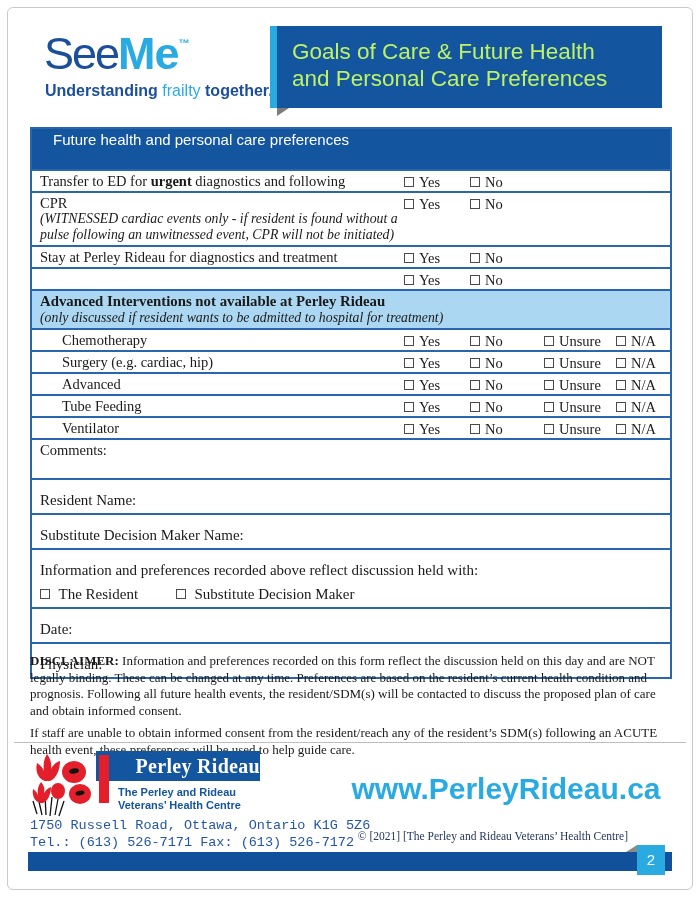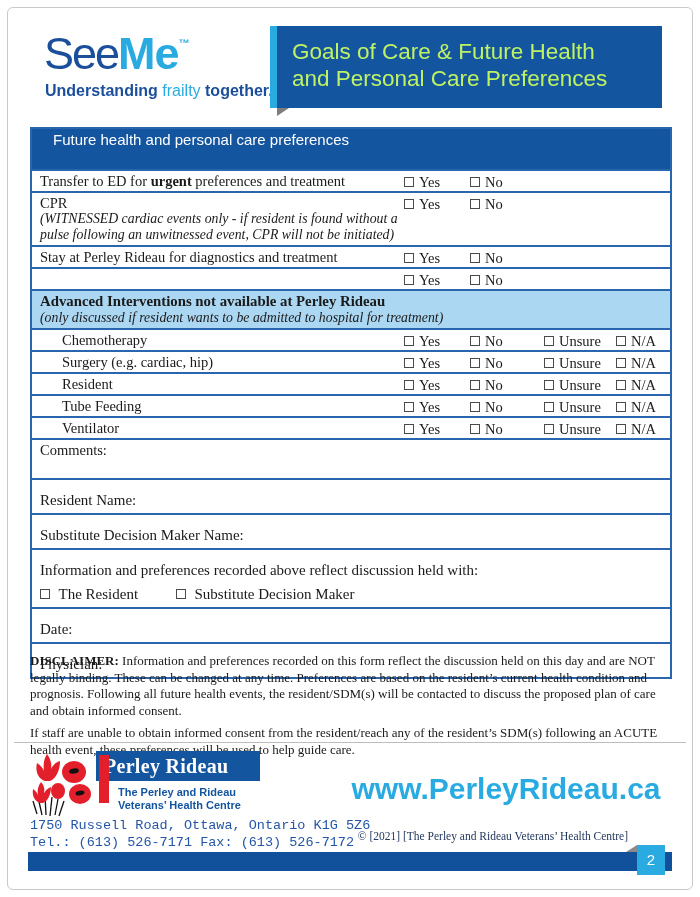--- a/index.html
+++ b/index.html
@@ -62,21 +62,21 @@
     font-size:13px; line-height:16.6px; }
   .disclaimer .p2 { margin-top:6px; }
   .disclaimer b { font-weight:700; }
 
   
   .foot-rule { position:absolute; left:14px; top:742px; width:672px; border-top:1px solid #bdbdbd; }
   .poppies { position:absolute; left:28px; top:751px; }
   .redbar { position:absolute; left:99px; top:755px; width:10px; height:48px; background:#E31F2B; }
   .orgbox { position:absolute; left:96px; top:751px; width:164px; height:30px; background:#1455A0;
     color:#fff; font-family:"Liberation Serif", serif; font-weight:700; font-size:20px;
-    line-height:30px; padding-left:8px; letter-spacing:0.3px; }
+    line-height:30px; padding-left:8px; letter-spacing:0.3px;text-align:right; }
   .orgsub { position:absolute; left:118px; top:786px; font-family:Liberation Sans, sans-serif;
     font-size:11px; line-height:13px; font-weight:700; color:#1455A0; }
   .address { position:absolute; left:30px; top:818px; font-family:Liberation Mono, monospace;
     font-size:13.5px; line-height:16.5px; color:#2456A8; }
   .website { position:absolute; left:350px; top:772px; width:312px; text-align:center;
     font-family:"Liberation Sans", sans-serif; font-size:30px; font-weight:700;
     color:#29ABE2; cursor:pointer; }
   .copyright { position:absolute; left:330px; top:830px; width:298px; text-align:right;
     font-size:11.5px; color:#22365c; }
   .bottom-bar { position:absolute; left:28px; top:852px; width:644px; height:19px; background:#11509B; }
@@ -105,21 +105,21 @@
     <div>Goals of Care &amp; Future Health</div>
     <div>and Personal Care Preferences</div>
   </div>
 </div>
 <div class="title-fold"></div>
 
 <div class="t t1">
   <div class="thead">Future health and personal care preferences</div>
 
   <div class="row">
-    <div class="label-wrap"><span>Transfer to ED for </span><b>urgent</b><span> preferences and treatment</span></div>
+    <div class="label-wrap"><span>Transfer to ED for </span><b>urgent</b><span> diagnostics and following</span></div>
     <span class="opt col-yes"><span class="cb"></span><span>Yes</span></span>
     <span class="opt col-no"><span class="cb"></span><span>No</span></span>
   </div>
 
   <div class="row">
     <div class="label-wrap">CPR</div>
     <div class="note">(WITNESSED cardiac events only - if resident is found without a pulse following an unwitnessed event, CPR will not be initiated)</div>
     <span class="opt col-yes"><span class="cb"></span><span>Yes</span></span>
     <span class="opt col-no"><span class="cb"></span><span>No</span></span>
   </div>
@@ -150,21 +150,21 @@
 
   <div class="row sub">
     <div class="label-wrap">Surgery (e.g. cardiac, hip)</div>
     <span class="opt col-yes"><span class="cb"></span><span>Yes</span></span>
     <span class="opt col-no"><span class="cb"></span><span>No</span></span>
     <span class="opt col-unsure"><span class="cb"></span><span>Unsure</span></span>
     <span class="opt col-na"><span class="cb"></span><span>N/A</span></span>
   </div>
 
   <div class="row sub">
-    <div class="label-wrap">Resident</div>
+    <div class="label-wrap">Advanced</div>
     <span class="opt col-yes"><span class="cb"></span><span>Yes</span></span>
     <span class="opt col-no"><span class="cb"></span><span>No</span></span>
     <span class="opt col-unsure"><span class="cb"></span><span>Unsure</span></span>
     <span class="opt col-na"><span class="cb"></span><span>N/A</span></span>
   </div>
 
   <div class="row sub">
     <div class="label-wrap">Tube Feeding</div>
     <span class="opt col-yes"><span class="cb"></span><span>Yes</span></span>
     <span class="opt col-no"><span class="cb"></span><span>No</span></span>

